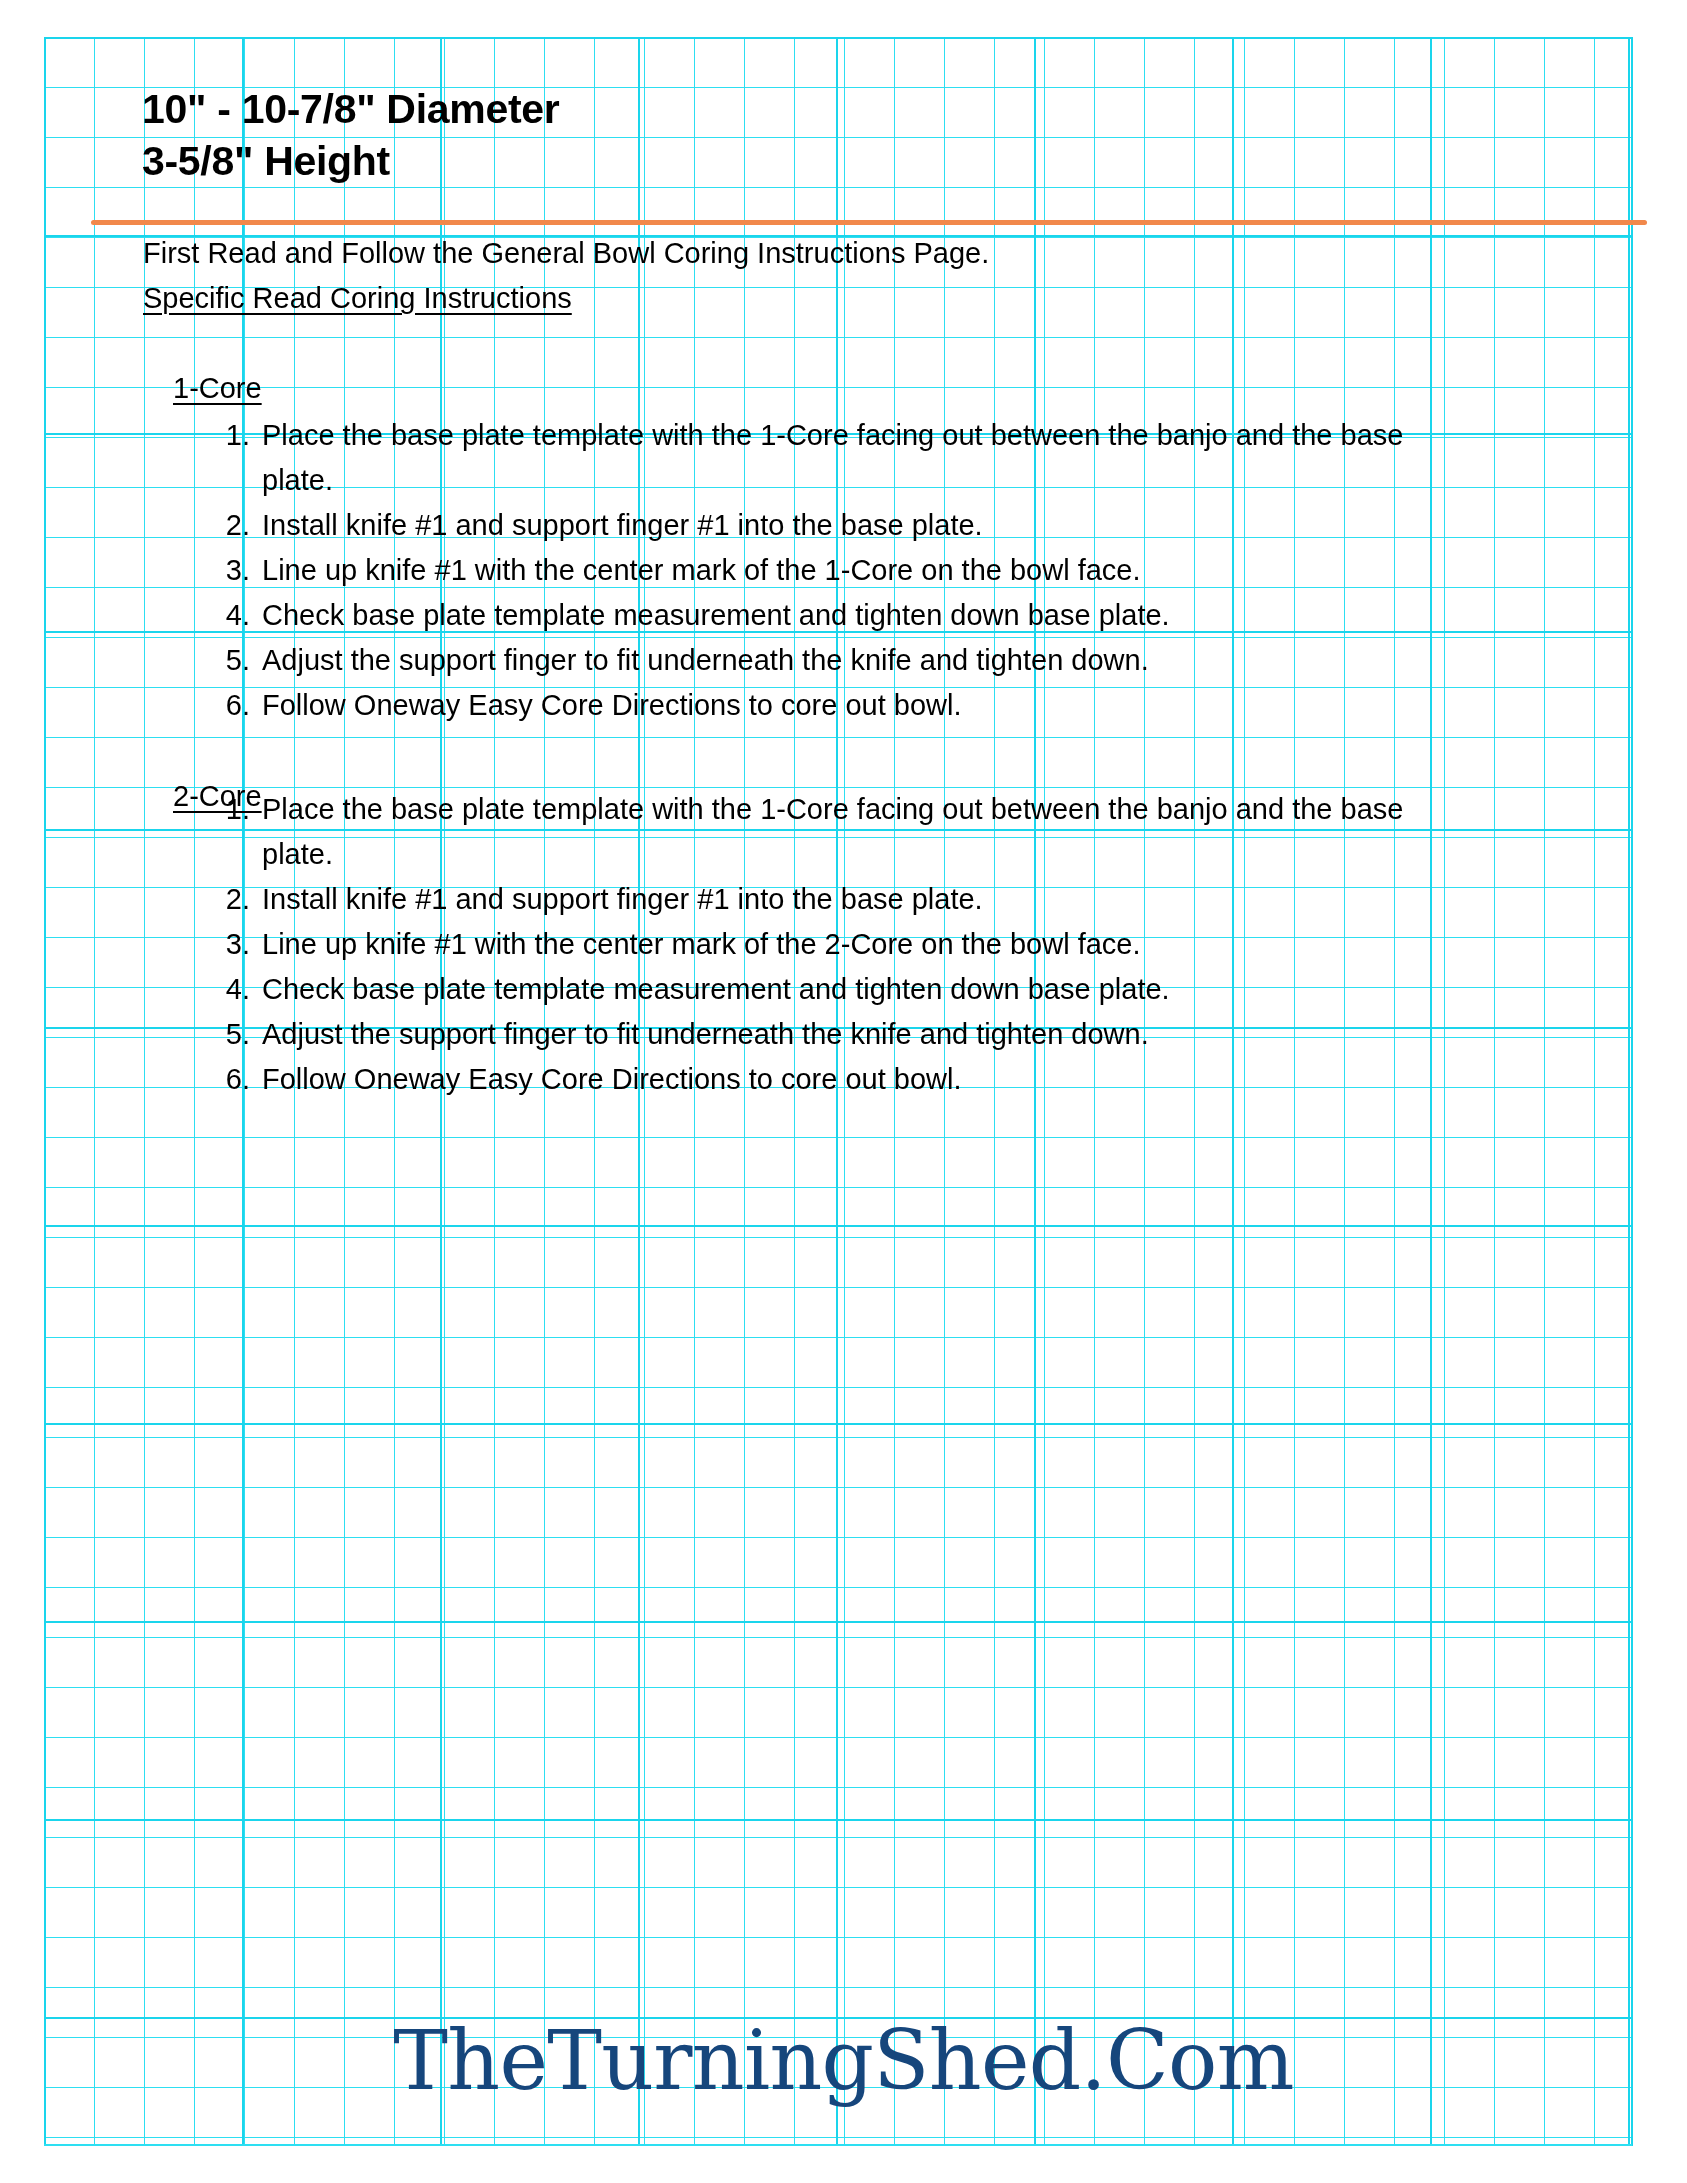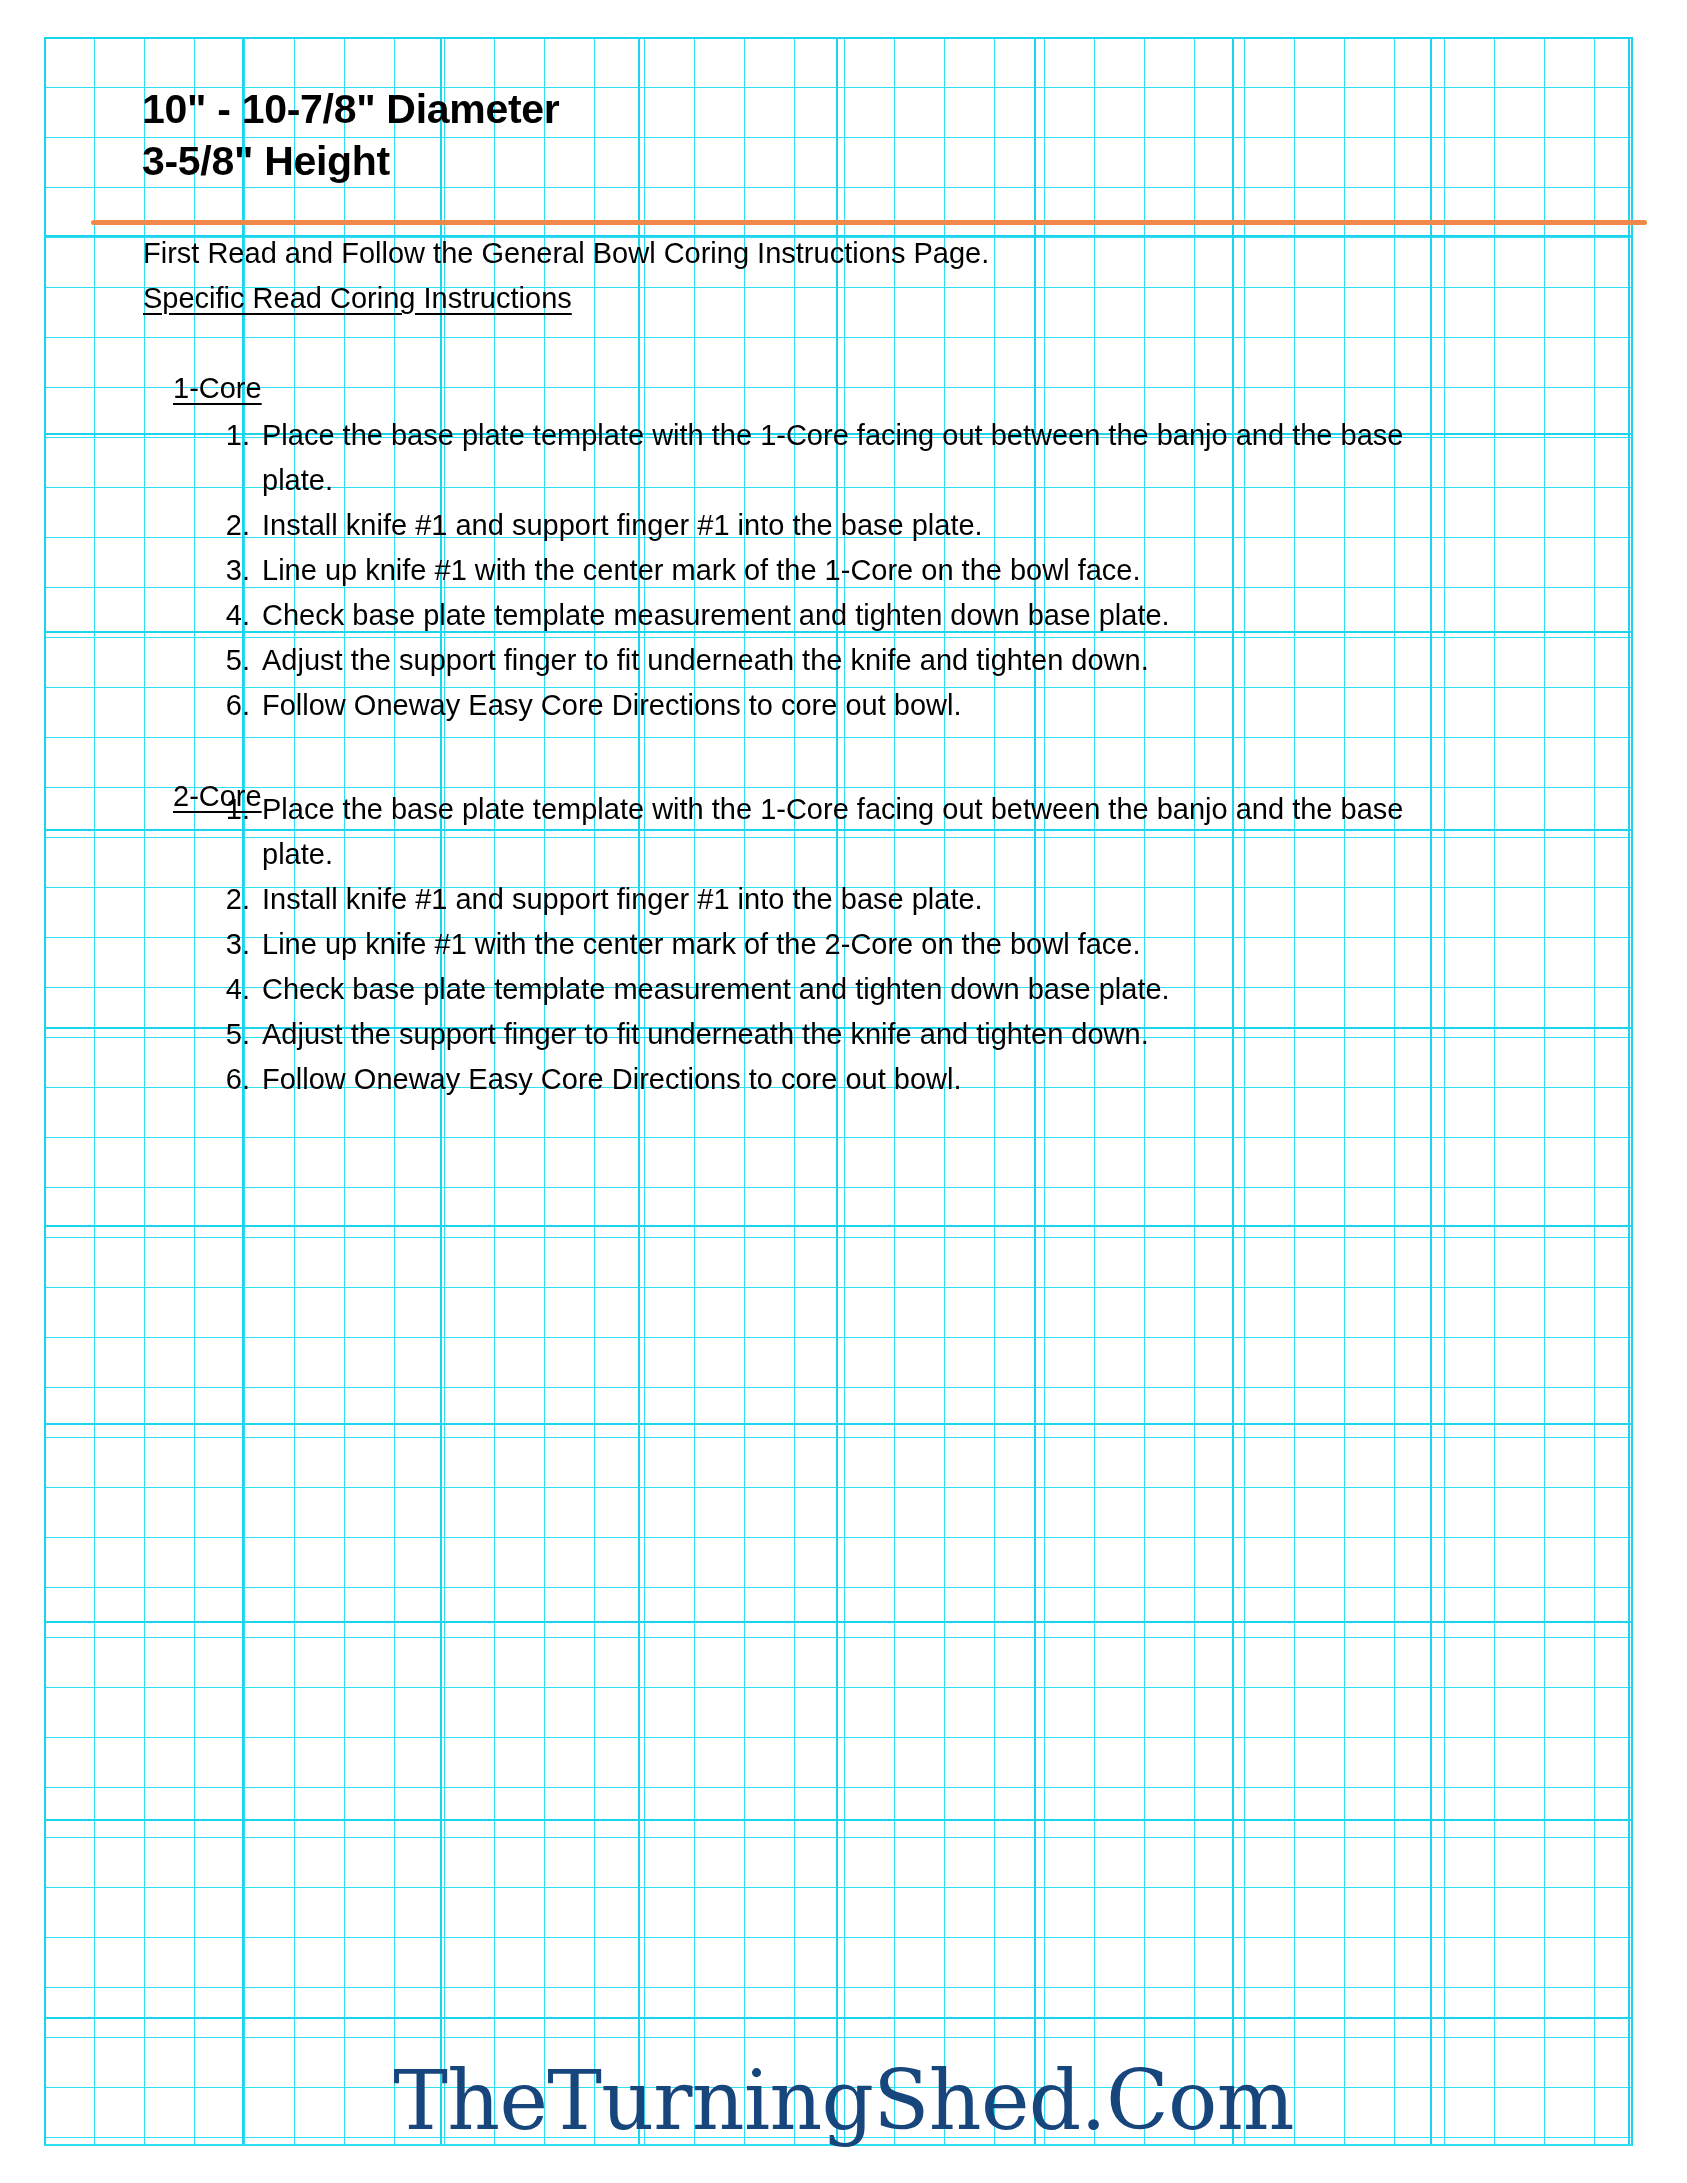--- a/index.html
+++ b/index.html
@@ -168,21 +168,20 @@
     left: 0;
     top: 2005px;
     width: 1687px;
     text-align: center;
     font-family: "DejaVu Serif", "Liberation Serif", serif;
     font-size: 82px;
     line-height: 112px;
     color: #16467c;
     letter-spacing: -0.7px;
     white-space: nowrap;
-    margin-top: 40px;
   }
 </style>
 </head>
 <body>
 
 <div id="page">
 
   <div class="grid-layer">
     <div class="grid-minor"></div>
     <div class="grid-major"></div>

